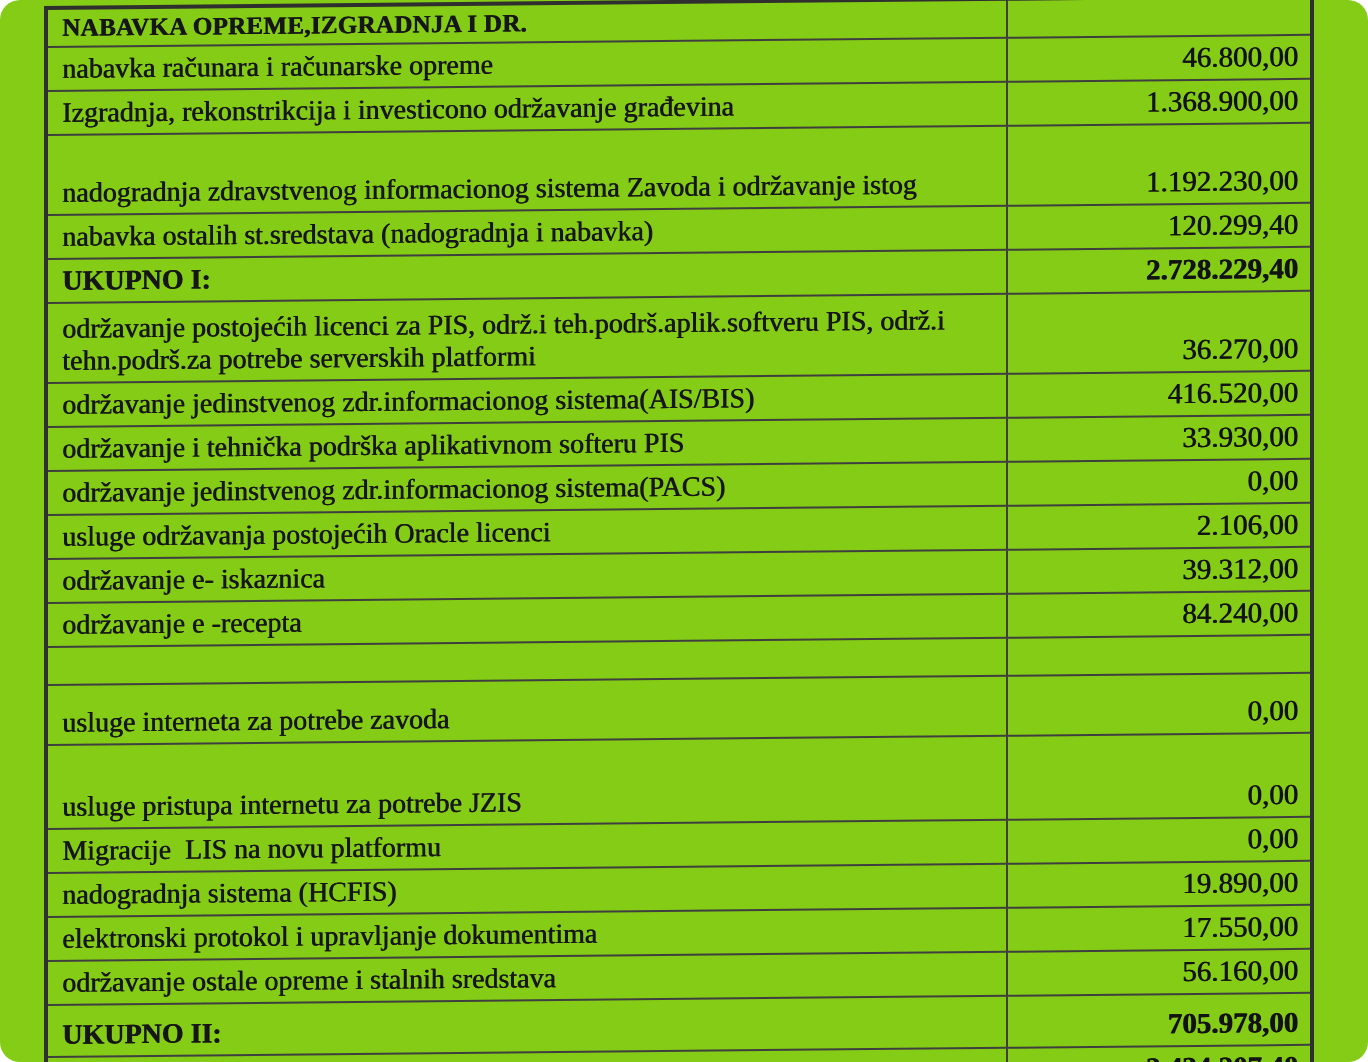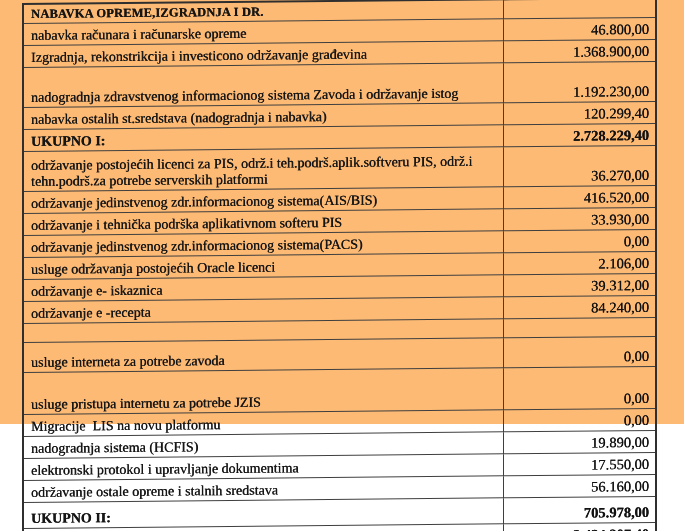--- a/index.html
+++ b/index.html
@@ -7,22 +7,23 @@
     padding: 0;
     width: 684px;
     height: 531px;
     background: #ffffff;
     overflow: hidden;
     font-family: "Liberation Serif", "DejaVu Serif", serif;
   }
   .page {
     position: relative;
     width: 684px;
-    height: 424px;
-    background: #fdba74;
+    height: 531px;
+    background: #84cc16;
+    border-radius: 10px;
   }
   .table-wrap {
     position: absolute;
     left: 22px;
     top: 3px;
     width: 633px;
     transform: skewY(-0.55deg);
     transform-origin: 0 0;
   }
   table.budget {

